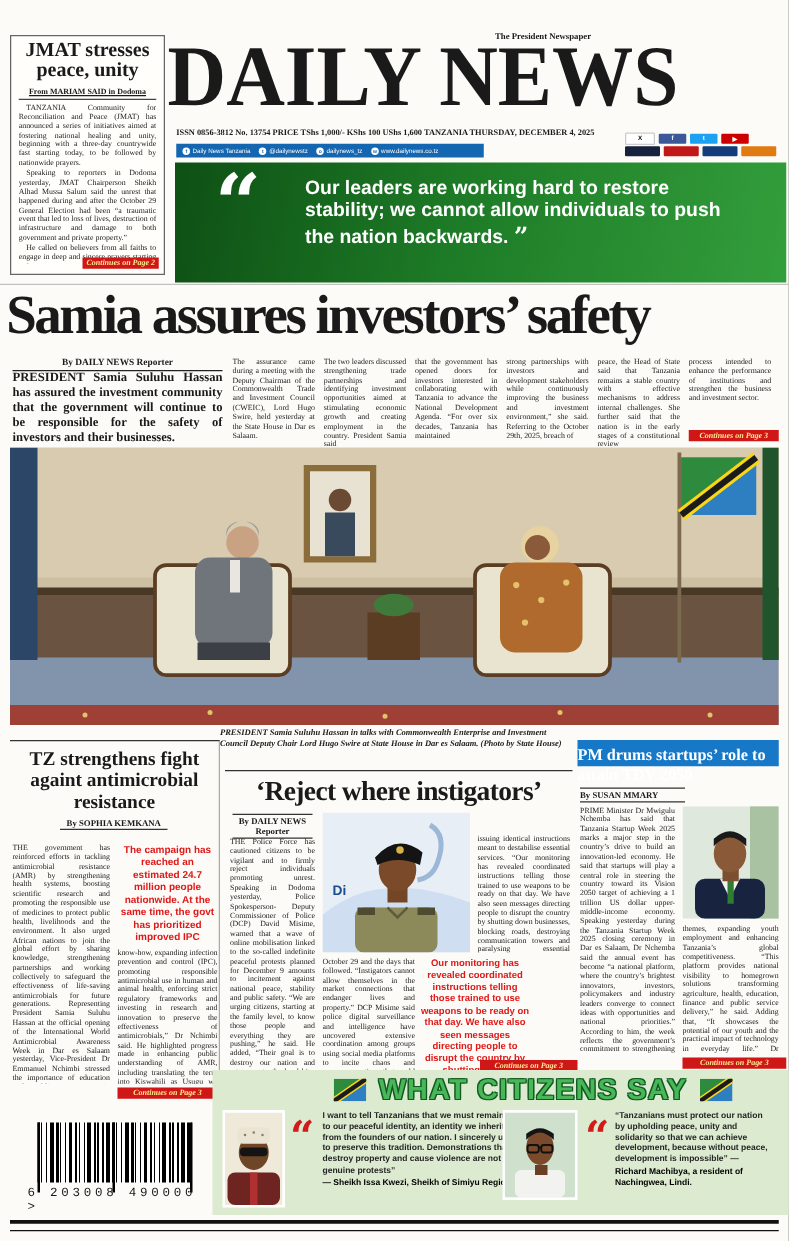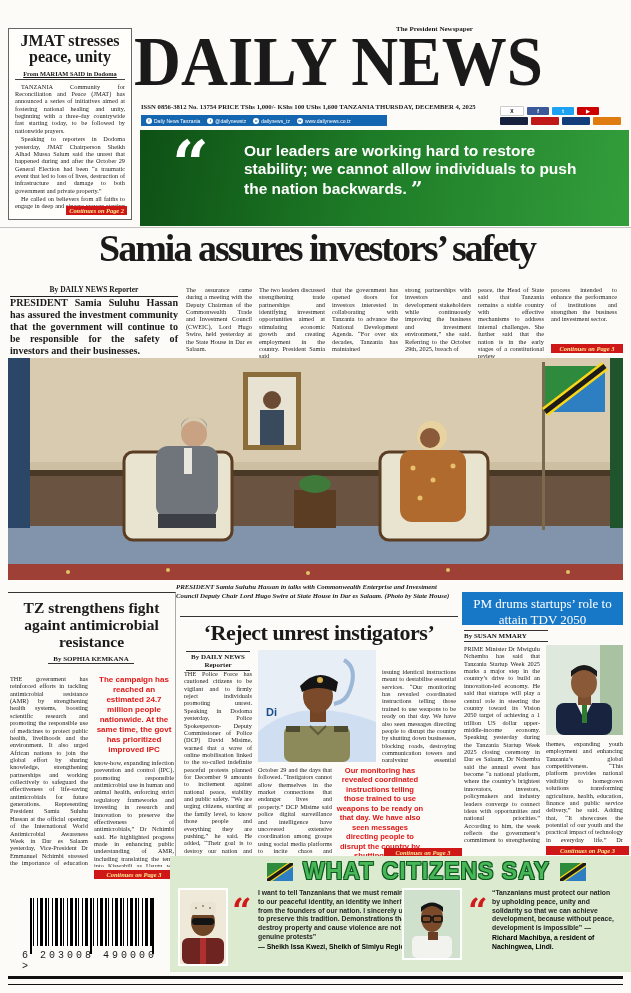--- a/index.html
+++ b/index.html
@@ -45,21 +45,21 @@
   .banner{left:140px;top:130px;width:489px;height:96px;background:linear-gradient(100deg,#0e5015 0%,#1d7a26 45%,#339e3c 100%);}
   .bq-mark{position:absolute;left:32px;top:2px;font-size:64px;line-height:1;color:#fff;font-family:"DejaVu Serif",serif;font-weight:bold;}
   .bq-text{position:absolute;left:104px;top:12px;width:336px;color:#fff;font-family:"Liberation Sans",sans-serif;
            font-weight:bold;font-size:15.5px;line-height:1.17;}
   .bq-close{font-size:20px;vertical-align:-2px;font-family:"DejaVu Serif",serif;}
   .bq-attr{position:absolute;left:0;right:0;top:74px;text-align:center;font-family:"Liberation Sans",sans-serif;
            font-weight:bold;font-size:7.5px;color:#fff;}
   .bq-attr .nm{color:#ffe000;}
   .rule-banner{left:0;top:227px;width:631px;border-top:1px solid #c2c2c2;}
   
-  .mainhead{left:5px;top:228px;width:624px;font-size:38px;font-weight:bold;letter-spacing:-2px;line-height:1.08;white-space:nowrap;text-align:center;}
+  .mainhead{left:5px;top:228px;width:624px;font-size:44px;font-weight:bold;letter-spacing:-2px;line-height:1.08;white-space:nowrap;}
   .lead-byline{left:10px;top:285px;width:168px;text-align:center;font-size:7.5px;font-weight:bold;
                border-bottom:1.5px solid #222;padding-bottom:2px;}
   .lead-para{left:10px;top:297px;width:168px;font-size:10.1px;font-weight:bold;line-height:1.2;text-align:justify;}
   .ncol{top:286px;width:66px;height:72px;}
   .lead-continues{left:551px;top:344px;width:66px;}
   
   .mainphoto{left:8px;top:358px;width:615px;height:222px;}
   .caption{left:176px;top:583px;width:282px;font-size:6.8px;font-style:italic;font-weight:bold;line-height:1.3;color:#222;}
   
   .tzbox{left:8px;top:592px;width:167px;height:286px;border-top:1px solid #333;border-right:1px solid #aaa;}
@@ -77,22 +77,22 @@
   .rej-byline{left:186px;top:651px;width:64px;text-align:center;font-size:7px;font-weight:bold;
               border-top:1px solid #333;border-bottom:1px solid #333;line-height:1.15;padding:1px 0;}
   .rej-c1{left:184px;top:670px;width:68px;height:188px;}
   .rej-photo{left:258px;top:650px;width:118px;height:112px;}
   .rej-c2{left:258px;top:766px;width:74px;height:96px;}
   .rej-pull{left:336px;top:766px;width:88px;height:92px;color:#e01818;font-family:"Liberation Sans",sans-serif;
             font-weight:bold;font-size:7.6px;line-height:1.25;text-align:center;overflow:hidden;}
   .rej-c3{left:382px;top:668px;width:74px;height:94px;}
   .rej-continues{left:384px;top:848px;width:72px;}
   
-  .pm-head{left:462px;top:592px;width:161px;height:33px;background:#1878c8;color:#fff;font-weight:normal;
-           font-size:13px;text-align:center;line-height:1.2;padding-top:4px;box-sizing:border-box;}
+  .pm-head{left:462px;top:592px;width:161px;height:21px;background:#1878c8;color:#fff;font-weight:bold;
+           font-size:13px;line-height:1.2;padding-top:4px;box-sizing:border-box;}
   .pm-byline{left:464px;top:630px;width:84px;font-size:7px;font-weight:bold;border-top:1px solid #333;
              border-bottom:1px solid #333;padding:1px 0;}
   .pm-c1{left:464px;top:645px;width:76px;height:198px;}
   .pm-photo{left:546px;top:645px;width:77px;height:90px;}
   .pm-c2{left:546px;top:740px;width:77px;height:103px;}
   .pm-continues{left:546px;top:846px;width:77px;}
   
   .citizens{left:170px;top:856px;width:513px;height:116px;background:#dcead0;}
   .cit-titlerow{position:absolute;left:0;right:0;top:2px;display:flex;align-items:center;justify-content:center;gap:10px;}
   .cit-title{font-family:"Liberation Sans",sans-serif;font-weight:bold;font-size:23px;letter-spacing:1px;color:#49b757;
@@ -235,21 +235,21 @@
   <section class="abs tzbox">
     <div class="tz-head">TZ strengthens fight againt antimicrobial resistance</div>
     <div class="tz-byline">By SOPHIA KEMKANA</div>
     <div class="tz-c1 bodytext">THE government has reinforced efforts in tackling antimicrobial resistance (AMR) by strengthening health systems, boosting scientific research and promoting the responsible use of medicines to protect public health, livelihoods and the environment. It also urged African nations to join the global effort by sharing knowledge, strengthening partnerships and working collectively to safeguard the effectiveness of life-saving antimicrobials for future generations. Representing President Samia Suluhu Hassan at the official opening of the International World Antimicrobial Awareness Week in Dar es Salaam yesterday, Vice-President Dr Emmanuel Nchimbi stressed the importance of education and public awareness in combating AMR. “Tanzania is intensifying efforts across all sectors by strengthening surveil-</div>
     <div class="tz-pull">The campaign has reached an estimated 24.7 million people nationwide. At the same time, the govt has prioritized improved IPC practices...</div>
     <div class="tz-c2 bodytext">know-how, expanding infection prevention and control (IPC), promoting responsible antimicrobial use in human and animal health, enforcing strict regulatory frameworks and investing in research and innovation to preserve the effectiveness of antimicrobials,” Dr Nchimbi said. He highlighted progress made in enhancing public understanding of AMR, including translating the term into Kiswahili as Usugu wa Vimelea vya Magonjwa Dhidi ya Dawa (UVIDA) to make it more accessible to the wider population. Antimicrobial resistance (AMR) happens when germs</div>
     <div class="continues tz-continues">Continues on Page 3</div>
   </section>
 
   <div class="abs rej-rule"></div>
-  <h2 class="abs rej-head" style="margin:0;">‘Reject unrest instigators’</h2>
+  <h2 class="abs rej-head" style="margin:0;">‘Reject where instigators’</h2>
   <div class="abs rej-byline">By DAILY NEWS Reporter</div>
   <div class="abs rej-c1 bodytext">THE Police Force has cautioned citizens to be vigilant and to firmly reject individuals promoting unrest. Speaking in Dodoma yesterday, Police Spokesperson- Deputy Commissioner of Police (DCP) David Misime, warned that a wave of online mobilisation linked to the so-called indefinite peaceful protests planned for December 9 amounts to incitement against national peace, stability and public safety. “We are urging citizens, starting at the family level, to know those people and everything they are pushing,” he said. He added, “Their goal is to destroy our nation and return us to the hardships and trauma we experienced on</div>
   <div class="abs rej-photo">
     <svg width="118" height="112" viewBox="0 0 118 112">
       <rect width="118" height="112" fill="#e7eef5"></rect>
       <path d="M0,82 Q44,44 118,72 L118,112 L0,112 Z" fill="#cfdef0"></path>
       <path d="M86,10 q14,8 6,30 q-4,12 -16,14" fill="none" stroke="#9db7d6" stroke-width="4"></path>
       <text x="8" y="66" font-size="11" fill="#1b4d8c" font-weight="bold" font-family="Liberation Sans, sans-serif">Di</text>
       <rect x="26" y="76" width="66" height="36" rx="7" fill="#8c8a5a"></rect>
       <rect x="28" y="76" width="14" height="6" fill="#4e4c30"></rect>

